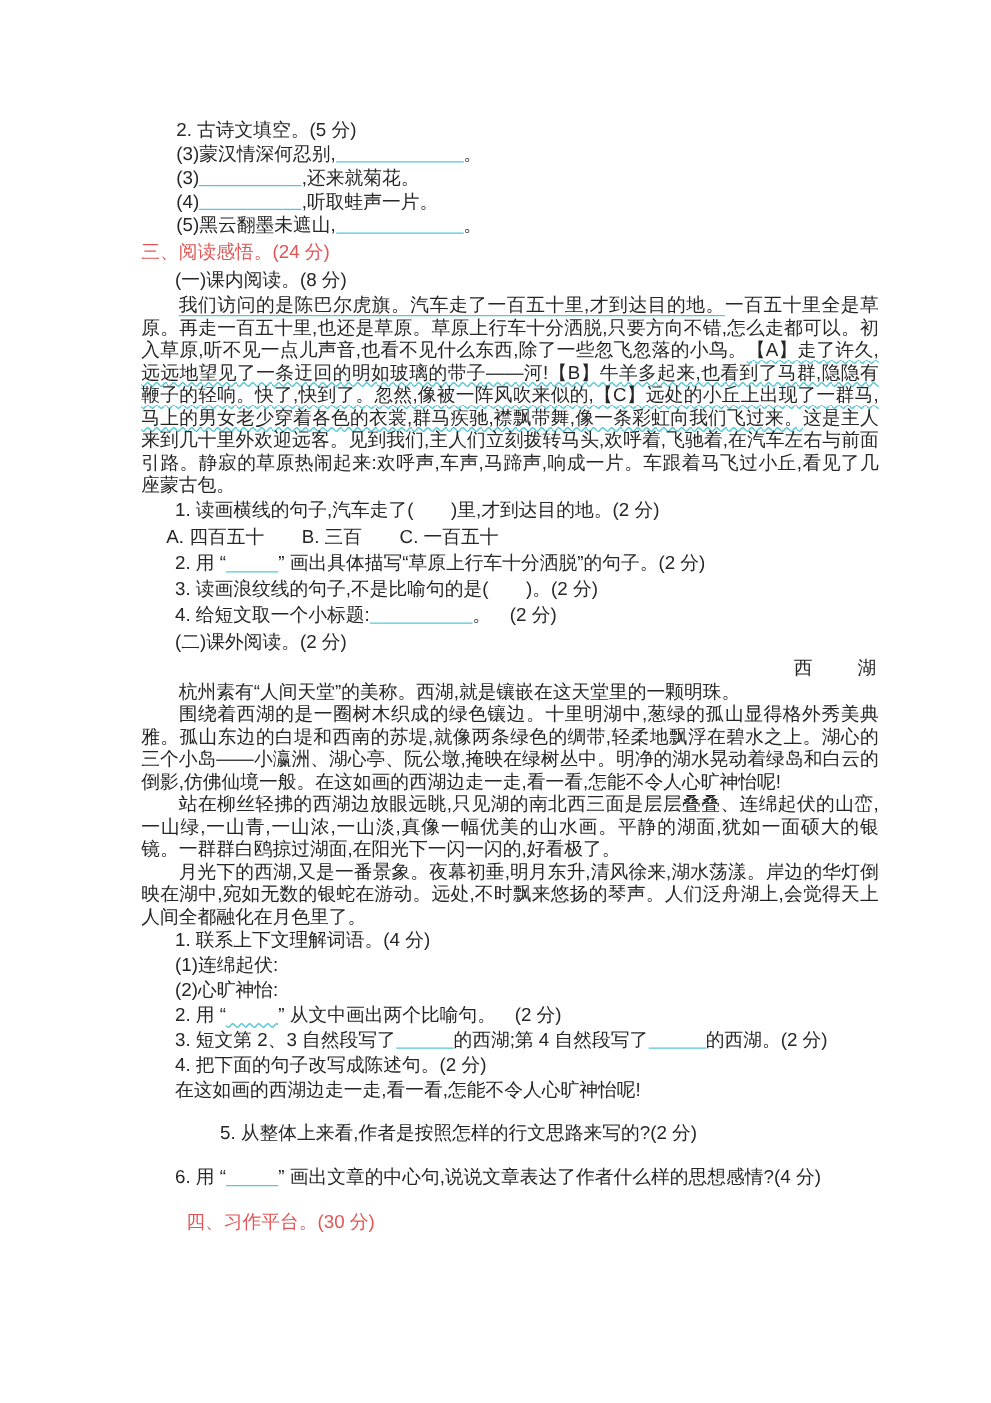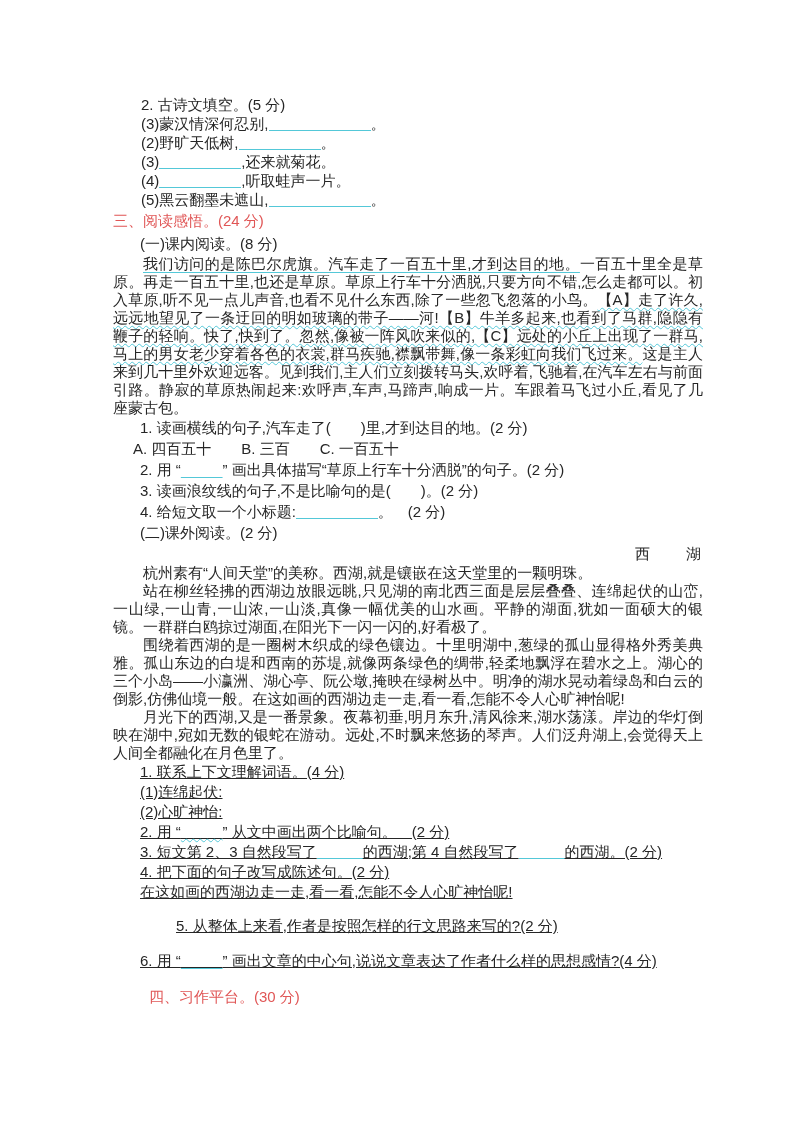--- a/index.html
+++ b/index.html
@@ -21,21 +21,21 @@
     position:absolute;
     left:113px;top:95px;
     width:590px;
   }
   .poetry-line{line-height:19px;padding-left:28px;}
   .sec-head{line-height:24px;color:var(--accent_red);}
   .sub-head{line-height:22px;padding-left:27px;}
   .passage{line-height:18px;text-align:justify;text-indent:2em;}
   .p-extra{line-height:18px;text-align:justify;text-indent:2em;}
   .q-line{line-height:21px;padding-left:27px;}
-  .q-line2{line-height:20px;padding-left:27px;text-decoration:underline;}
+  .q-line2{line-height:20px;padding-left:27px;}
   .opts{line-height:21px;padding-left:20px;}
   .center-title{line-height:20px;text-align:right;letter-spacing:2px;}
   .gap14{margin-top:14px;margin-left:36px;}
   .gap15{margin-top:15px;}
 
   
   .seg-plain{}
   .seg-u{
     text-decoration:underline;
     text-decoration-color:var(--line_cyan);
@@ -75,40 +75,39 @@
   }
 </style>
 </head>
 <body>
 
 <div class="page">
   <div class="content">
 
     <div class="poetry-line">2. 古诗文填空。(5 分)</div>
     <div class="poetry-line"><span class="seg-plain">(3)蒙汉情深何忍别,</span><span class="seg-blank sz-lg"></span><span class="seg-plain">。</span></div>
-    <div class="poetry-line"><span class="seg-plain">(2)野旷天低树,</span><span class="seg-blank sz-md"></span><span class="seg-plain">。</span></div>
     <div class="poetry-line"><span class="seg-plain">(3)</span><span class="seg-blank sz-md"></span><span class="seg-plain">,还来就菊花。</span></div>
     <div class="poetry-line"><span class="seg-plain">(4)</span><span class="seg-blank sz-md"></span><span class="seg-plain">,听取蛙声一片。</span></div>
     <div class="poetry-line"><span class="seg-plain">(5)黑云翻墨未遮山,</span><span class="seg-blank sz-lg"></span><span class="seg-plain">。</span></div>
 
     <div class="sec-head">三、阅读感悟。(24 分)</div>
 
     <div class="sub-head">(一)课内阅读。(8 分)</div>
     <div class="passage"><span class="seg-u">我们访问的是陈巴尔虎旗。汽车走了一百五十里,才到达目的地。</span><span class="seg-plain">一百五十里全是草原。再走一百五十里,也还是草原。草原上行车十分洒脱,只要方向不错,怎么走都可以。初入草原,听不见一点儿声音,也看不见什么东西,除了一些忽飞忽落的小鸟。</span><span class="seg-w">【A】走了许久,远远地望见了一条迂回的明如玻璃的带子——河!【B】牛羊多起来,也看到了马群,隐隐有鞭子的轻响。快了,快到了。忽然,像被一阵风吹来似的,【C】远处的小丘上出现了一群马,马上的男女老少穿着各色的衣裳,群马疾驰,襟飘带舞,像一条彩虹向我们飞过来。</span><span class="seg-plain">这是主人来到几十里外欢迎远客。见到我们,主人们立刻拨转马头,欢呼着,飞驰着,在汽车左右与前面引路。静寂的草原热闹起来:欢呼声,车声,马蹄声,响成一片。车跟着马飞过小丘,看见了几座蒙古包。</span></div>
     <div class="q-line">1. 读画横线的句子,汽车走了(　　)里,才到达目的地。(2 分)</div>
     <div class="opts">A. 四百五十　　B. 三百　　C. 一百五十</div>
     <div class="q-line"><span class="seg-plain">2. 用 “</span><span class="seg-umark">_____</span><span class="seg-plain">” 画出具体描写“草原上行车十分洒脱”的句子。(2 分)</span></div>
     <div class="q-line">3. 读画浪纹线的句子,不是比喻句的是(　　)。(2 分)</div>
     <div class="q-line"><span class="seg-plain">4. 给短文取一个小标题:</span><span class="seg-blank sz-md"></span><span class="seg-plain">。　(2 分)</span></div>
 
     <div class="sub-head">(二)课外阅读。(2 分)</div>
     <div class="center-title">西　　湖</div>
     <div class="p-extra">杭州素有“人间天堂”的美称。西湖,就是镶嵌在这天堂里的一颗明珠。</div>
+    <div class="p-extra">围绕着西湖的是一圈树木织成的绿色镶边。十里明湖中,葱绿的孤山显得格外秀美典雅。孤山东边的白堤和西南的苏堤,就像两条绿色的绸带,轻柔地飘浮在碧水之上。湖心的三个小岛——小瀛洲、湖心亭、阮公墩,掩映在绿树丛中。明净的湖水晃动着绿岛和白云的倒影,仿佛仙境一般。在这如画的西湖边走一走,看一看,怎能不令人心旷神怡呢!</div>
     <div class="p-extra">站在柳丝轻拂的西湖边放眼远眺,只见湖的南北西三面是层层叠叠、连绵起伏的山峦,一山绿,一山青,一山浓,一山淡,真像一幅优美的山水画。平静的湖面,犹如一面硕大的银镜。一群群白鸥掠过湖面,在阳光下一闪一闪的,好看极了。</div>
-    <div class="p-extra">围绕着西湖的是一圈树木织成的绿色镶边。十里明湖中,葱绿的孤山显得格外秀美典雅。孤山东边的白堤和西南的苏堤,就像两条绿色的绸带,轻柔地飘浮在碧水之上。湖心的三个小岛——小瀛洲、湖心亭、阮公墩,掩映在绿树丛中。明净的湖水晃动着绿岛和白云的倒影,仿佛仙境一般。在这如画的西湖边走一走,看一看,怎能不令人心旷神怡呢!</div>
     <div class="p-extra">月光下的西湖,又是一番景象。夜幕初垂,明月东升,清风徐来,湖水荡漾。岸边的华灯倒映在湖中,宛如无数的银蛇在游动。远处,不时飘来悠扬的琴声。人们泛舟湖上,会觉得天上人间全都融化在月色里了。</div>
     <div class="q-line2">1. 联系上下文理解词语。(4 分)</div>
     <div class="q-line2">(1)连绵起伏:</div>
     <div class="q-line2">(2)心旷神怡:</div>
     <div class="q-line2"><span class="seg-plain">2. 用 “</span><span class="seg-wmark">_____</span><span class="seg-plain">” 从文中画出两个比喻句。　(2 分)</span></div>
     <div class="q-line2"><span class="seg-plain">3. 短文第 2、3 自然段写了</span><span class="seg-blank sz-sm"></span><span class="seg-plain">的西湖;第 4 自然段写了</span><span class="seg-blank sz-sm"></span><span class="seg-plain">的西湖。(2 分)</span></div>
     <div class="q-line2">4. 把下面的句子改写成陈述句。(2 分)</div>
     <div class="q-line2">在这如画的西湖边走一走,看一看,怎能不令人心旷神怡呢!</div>
     <div class="q-line2 gap14">5. 从整体上来看,作者是按照怎样的行文思路来写的?(2 分)</div>
     <div class="q-line2 gap15"><span class="seg-plain">6. 用 “</span><span class="seg-umark">_____</span><span class="seg-plain">” 画出文章的中心句,说说文章表达了作者什么样的思想感情?(4 分)</span></div>

